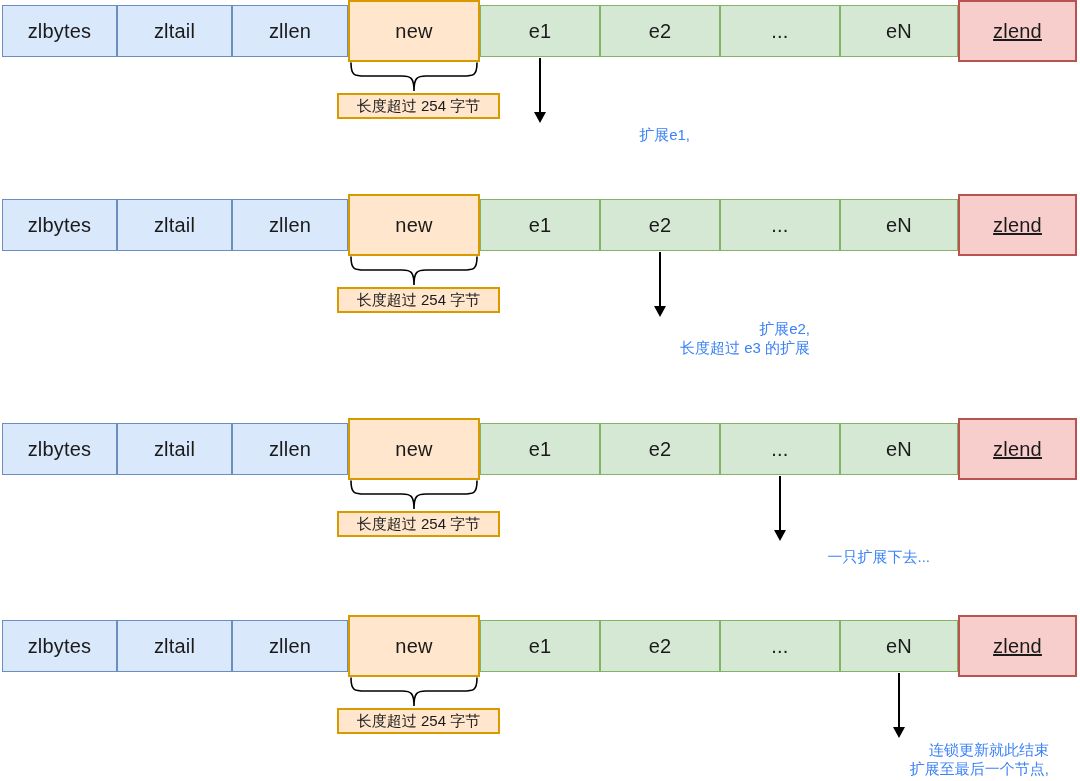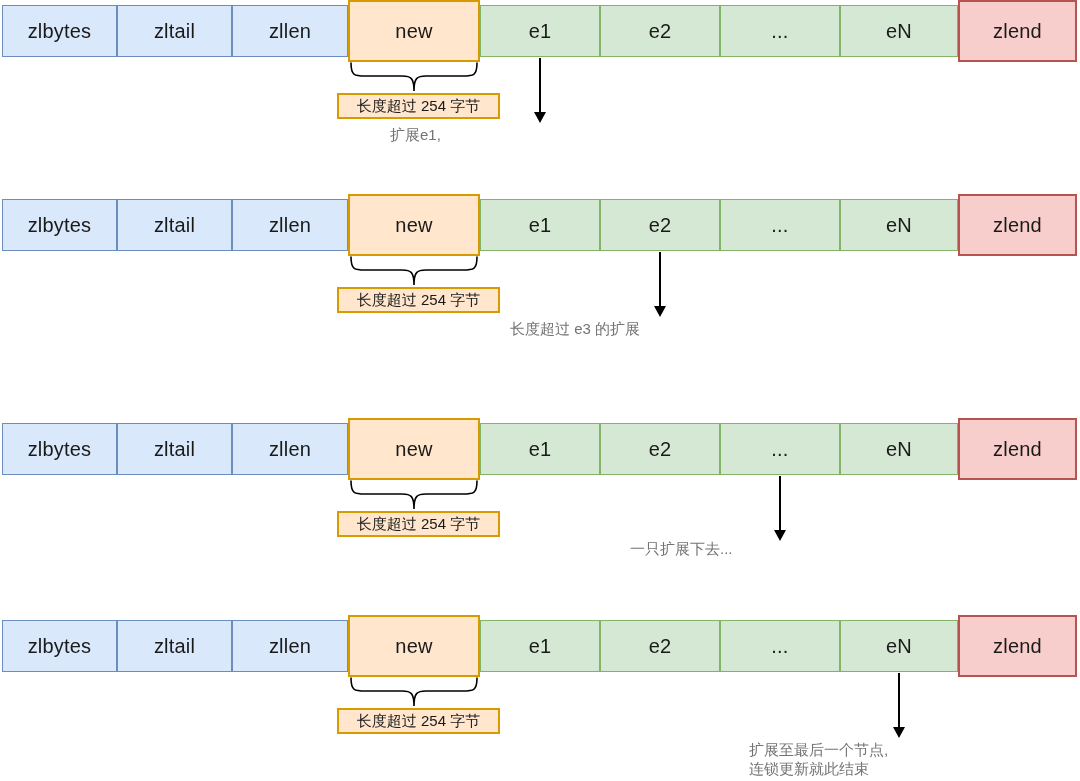--- a/index.html
+++ b/index.html
@@ -20,21 +20,21 @@
     align-items: center;
     justify-content: center;
     font-size: 20px;
     color: var(--text-color, #1a1a1a);
     letter-spacing: 0.2px;
     white-space: nowrap;
   }
   .cell.blue   { background: var(--blue-fill);   border-color: var(--blue-border); }
   .cell.green  { background: var(--green-fill);  border-color: var(--green-border); }
   .cell.orange { background: var(--orange-fill); border-color: var(--orange-border); border-width: 2px; }
-  .cell.red    { background: var(--red-fill);    border-color: var(--red-border);    border-width: 2px; }
+  .cell.red    { background: var(--red-fill);    border-color: var(--red-border);    border-width: 2px; text-decoration: underline; }
   .brace-svg { position: absolute; overflow: visible; }
   .brace-svg path {
     fill: none;
     stroke: var(--line-color, #000);
     stroke-width: 1.6;
     stroke-linecap: round;
   }
   .brace-label {
     position: absolute;
     box-sizing: border-box;
@@ -55,24 +55,24 @@
   .arrow-head {
     position: absolute;
     width: 0; height: 0;
     border-left: 6px solid transparent;
     border-right: 6px solid transparent;
     border-top: 11px solid var(--line-color, #000);
   }
   .note {
     position: absolute;
     width: 300px;
-    text-align: left;
+    text-align: right;
     font-size: 15px;
     line-height: 19px;
-    color: #737373;
+    color: #3b82f6;
     white-space: nowrap;
   }
   .note div { white-space: nowrap; }
 </style>
 </head>
 <body>
 
 <div id="canvas">
     <div class="row-group" style="top: 5px;">
       <div class="cell blue" style="left: 2px; width: 115px; top: 0px; height: 52px;">zlbytes</div>
@@ -104,57 +104,58 @@
       <div class="cell green" style="left: 720px; width: 120px; top: 0px; height: 52px;">...</div>
       <div class="cell green" style="left: 840px; width: 118px; top: 0px; height: 52px;">eN</div>
       <div class="cell red" style="left: 958px; width: 119px; top: -5px; height: 62px;">zlend</div>
       <svg class="brace-svg" width="130" height="30" viewBox="0 0 130 30" style="left: 349px; top: 57px;">
         <path d="M2,1 C2,14 6,14 16,14 L53,14 C62,14 65,16 65,29 C65,16 68,14 77,14 L114,14 C124,14 128,14 128,1"></path>
       </svg>
       <div class="brace-label" style="left: 337px; width: 163px; top: 88px; height: 26px;">长度超过 254 字节</div>
       <div class="arrow-line" style="left: 659px; top: 53px; height: 54px;"></div>
       <div class="arrow-head" style="left: 654px; top: 107px;"></div>
       <div class="note" style="left: 510px; top: 120px;">
+        <div>扩展e2,</div>
         <div>长度超过 e3 的扩展</div>
       </div>
     </div>
     <div class="row-group" style="top: 423px;">
       <div class="cell blue" style="left: 2px; width: 115px; top: 0px; height: 52px;">zlbytes</div>
       <div class="cell blue" style="left: 117px; width: 115px; top: 0px; height: 52px;">zltail</div>
       <div class="cell blue" style="left: 232px; width: 116px; top: 0px; height: 52px;">zllen</div>
       <div class="cell orange" style="left: 348px; width: 132px; top: -5px; height: 62px;">new</div>
       <div class="cell green" style="left: 480px; width: 120px; top: 0px; height: 52px;">e1</div>
       <div class="cell green" style="left: 600px; width: 120px; top: 0px; height: 52px;">e2</div>
       <div class="cell green" style="left: 720px; width: 120px; top: 0px; height: 52px;">...</div>
       <div class="cell green" style="left: 840px; width: 118px; top: 0px; height: 52px;">eN</div>
       <div class="cell red" style="left: 958px; width: 119px; top: -5px; height: 62px;">zlend</div>
       <svg class="brace-svg" width="130" height="30" viewBox="0 0 130 30" style="left: 349px; top: 57px;">
         <path d="M2,1 C2,14 6,14 16,14 L53,14 C62,14 65,16 65,29 C65,16 68,14 77,14 L114,14 C124,14 128,14 128,1"></path>
       </svg>
       <div class="brace-label" style="left: 337px; width: 163px; top: 88px; height: 26px;">长度超过 254 字节</div>
       <div class="arrow-line" style="left: 779px; top: 53px; height: 54px;"></div>
       <div class="arrow-head" style="left: 774px; top: 107px;"></div>
-      <div class="note" style="left: 630px; top: 116px;">
+      <div class="note" style="left: 630px; top: 124px;">
         <div>一只扩展下去...</div>
       </div>
     </div>
     <div class="row-group" style="top: 620px;">
       <div class="cell blue" style="left: 2px; width: 115px; top: 0px; height: 52px;">zlbytes</div>
       <div class="cell blue" style="left: 117px; width: 115px; top: 0px; height: 52px;">zltail</div>
       <div class="cell blue" style="left: 232px; width: 116px; top: 0px; height: 52px;">zllen</div>
       <div class="cell orange" style="left: 348px; width: 132px; top: -5px; height: 62px;">new</div>
       <div class="cell green" style="left: 480px; width: 120px; top: 0px; height: 52px;">e1</div>
       <div class="cell green" style="left: 600px; width: 120px; top: 0px; height: 52px;">e2</div>
       <div class="cell green" style="left: 720px; width: 120px; top: 0px; height: 52px;">...</div>
       <div class="cell green" style="left: 840px; width: 118px; top: 0px; height: 52px;">eN</div>
       <div class="cell red" style="left: 958px; width: 119px; top: -5px; height: 62px;">zlend</div>
       <svg class="brace-svg" width="130" height="30" viewBox="0 0 130 30" style="left: 349px; top: 57px;">
         <path d="M2,1 C2,14 6,14 16,14 L53,14 C62,14 65,16 65,29 C65,16 68,14 77,14 L114,14 C124,14 128,14 128,1"></path>
       </svg>
       <div class="brace-label" style="left: 337px; width: 163px; top: 88px; height: 26px;">长度超过 254 字节</div>
       <div class="arrow-line" style="left: 898px; top: 53px; height: 54px;"></div>
       <div class="arrow-head" style="left: 893px; top: 107px;"></div>
       <div class="note" style="left: 749px; top: 120px;">
+        <div>连锁更新就此结束</div>
         <div>扩展至最后一个节点,</div>
-        <div>连锁更新就此结束</div>
       </div>
     </div>
   </div>
 
 </body></html>

